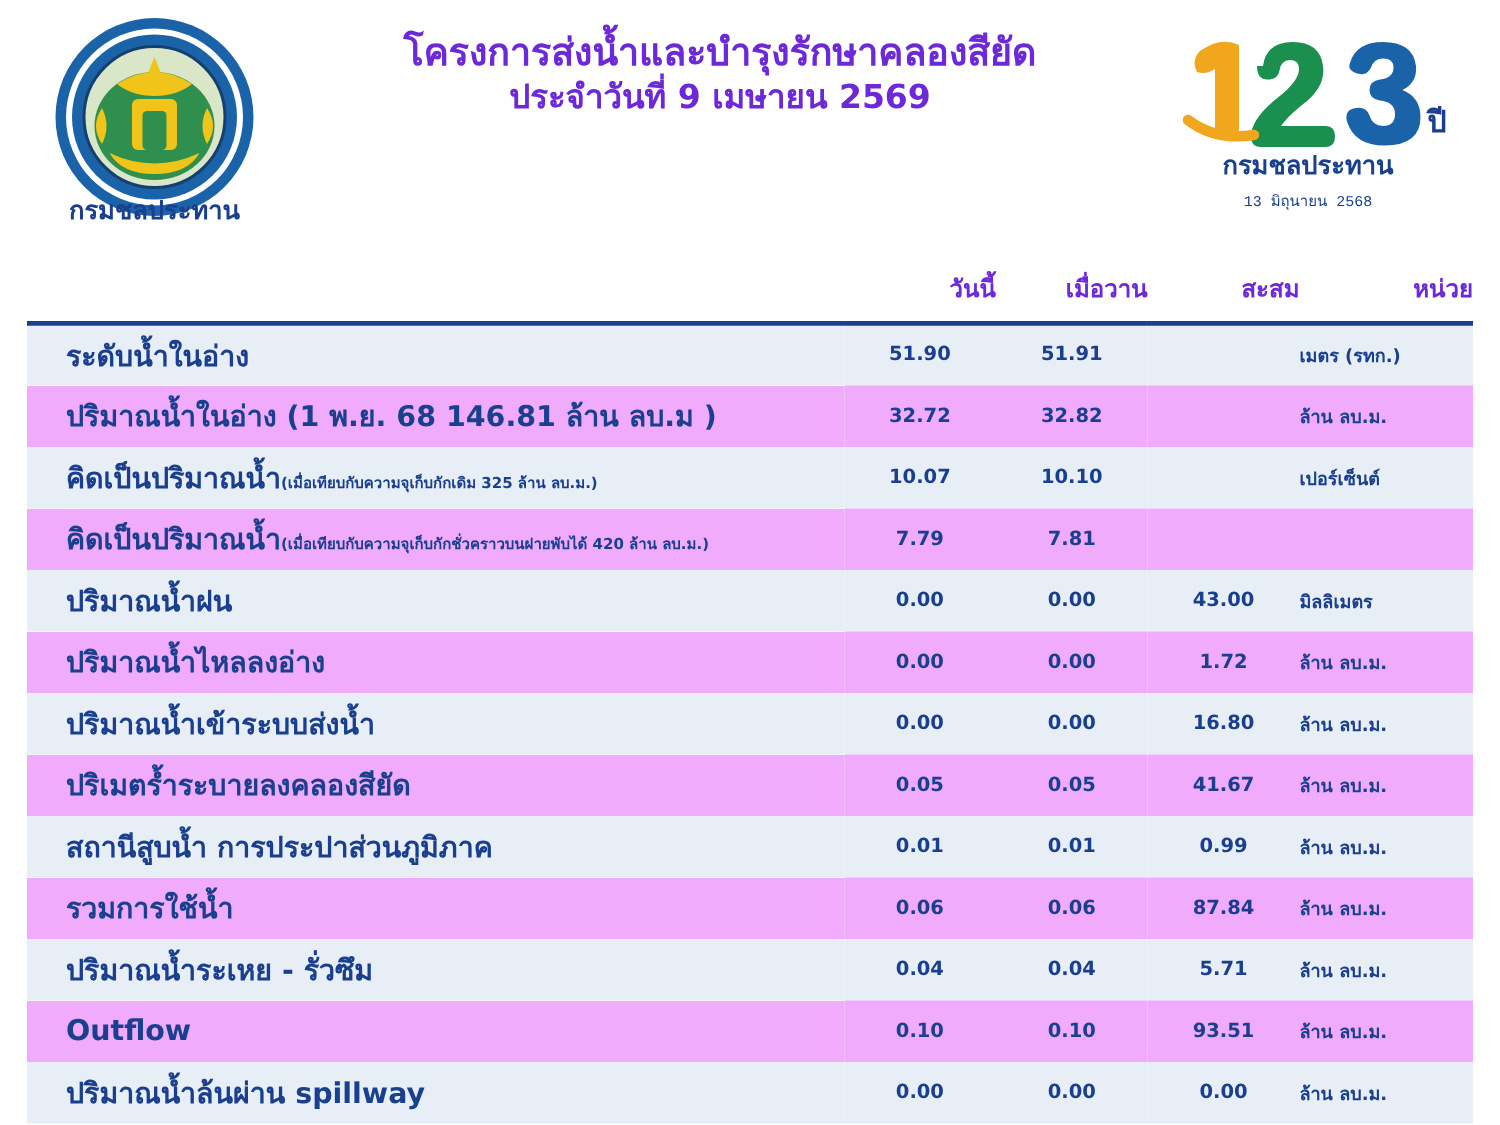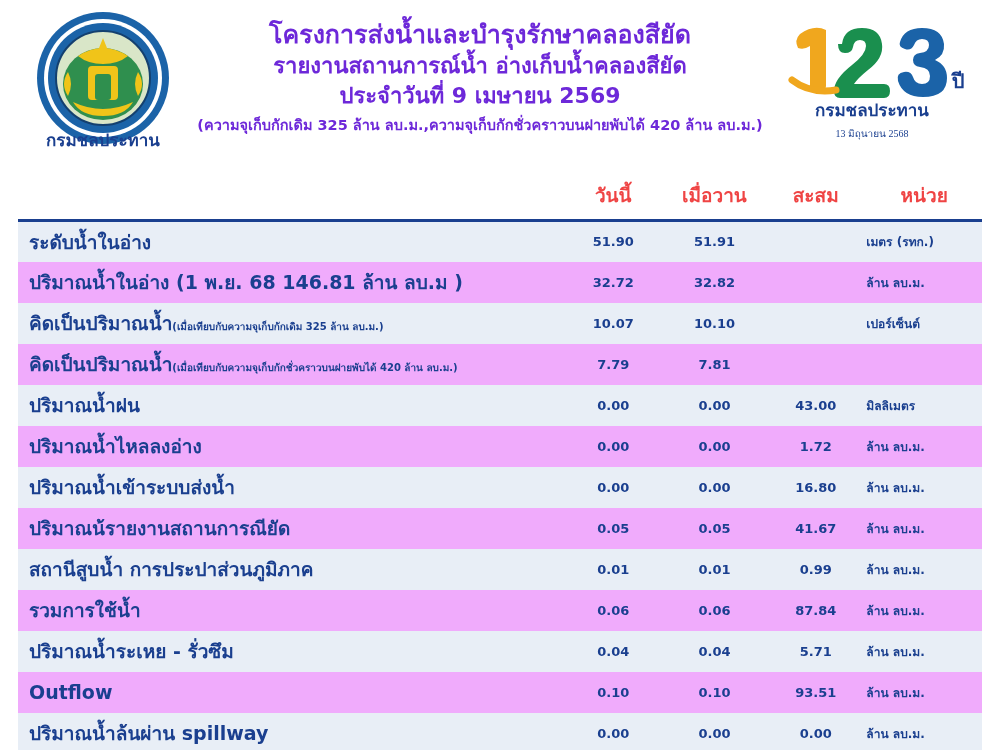--- a/index.html
+++ b/index.html
@@ -48,21 +48,21 @@
   }
   .logo-right .rid-sub {
     font-family: "DejaVu Sans", sans-serif;
     font-size: 17px;
     font-weight: bold;
     color: #1a3f8f;
     letter-spacing: 0px;
     margin-top: -4px;
   }
   .logo-right .rid-date {
-    font-family: Liberation Serif, serif;
+    font-family: Liberation Mono, monospace;
     font-size: 10px;
     color: #1a3f8f;
     margin-top: 3px;
   }
 
   .title-block {
     position: absolute;
     left: 190px;
     right: 230px;
     top: 18px;
@@ -107,43 +107,43 @@
     border-collapse: collapse;
     table-layout: fixed;
   }
   table.report col.c-label { width: 56.5%; }
   table.report col.c-today { width: 10.5%; }
   table.report col.c-yest  { width: 10.5%; }
   table.report col.c-accum { width: 10.5%; }
   table.report col.c-unit  { width: 12.0%; }
 
   thead th {
-    color: #ef4444;
-    font-size: 19px;
+    color: #6d28d9;
+    font-size: 16px;
     font-weight: bold;
     padding: 4px 0 9px 0;
-    text-align: center;
+    text-align: right;
     border-bottom: 3px solid #1a3f8f;
     background: #ffffff;
   }
   thead th.label-head { border-bottom: 3px solid #1a3f8f; }
 
   tbody tr { height: 41px; }
   tbody tr.odd  { background: #e8eef6; }
   tbody tr.even { background: #f0abfc; margin-top: 24px; }
 
   tbody td {
     color: #1a3f8f;
     font-size: 19px;
     font-weight: bold;
     vertical-align: middle;
     padding: 0;
   }
   td.label {
-    padding-left: 11px;
+    padding-left: 26px;
     text-align: left;
     white-space: nowrap;
     overflow: hidden;
   }
   td.label .sub {
     font-size: 10px;
     font-weight: bold;
   }
   td.num {
     text-align: center;
@@ -178,23 +178,21 @@
         <path d="M50 66 q-8 12 0 24 q6 -12 0 -24 Z" fill="#f0c419"></path>
         <path d="M120 66 q8 12 0 24 q-6 -12 0 -24 Z" fill="#f0c419"></path>
         <circle cx="85" cy="72" r="47" fill="none" stroke="#14406f" stroke-width="2"></circle>
 
         <text x="85" y="140" text-anchor="middle" font-family="DejaVu Sans, sans-serif" font-size="17" font-weight="bold" fill="#1a3f8f">กรมชลประทาน</text>
       </svg>
     </div>
 
     <div class="title-block">
       <div class="title-1">โครงการส่งน้ำและบำรุงรักษาคลองสียัด</div>
-      <div class="title-2">รายงานสถานการณ์น้ำ อ่างเก็บน้ำคลองสียัด</div>
       <div class="title-3">ประจำวันที่ 9 เมษายน 2569</div>
-      <div class="title-4">(ความจุเก็บกักเดิม 325 ล้าน ลบ.ม.,ความจุเก็บกักชั่วคราวบนฝายพับได้ 420 ล้าน ลบ.ม.)</div>
     </div>
 
     <div class="logo-right">
       <div class="rid-mark">
         <svg viewBox="0 0 200 82" width="200" height="82" aria-hidden="true">
 
           <path d="M28 16 q14 -10 26 -4 l0 56 q0 6 -8 6 q-8 0 -8 -6 l0 -40 q-6 4 -12 2 q-4 -8 2 -14 Z" fill="#f0a71e"></path>
           <path d="M70 26 q2 -16 20 -16 q18 0 20 16 q2 14 -14 26 q-10 8 -14 14 l30 0 q6 0 6 7 q0 7 -6 7 l-44 0 q-6 0 -6 -7 q0 -12 18 -26 q14 -11 14 -19 q0 -6 -6 -6 q-6 0 -7 7 q-1 6 -8 6 q-7 0 -7 -9 Z" fill="#1a8f4e"></path>
           <path d="M128 24 q4 -14 22 -14 q20 0 22 16 q1 11 -9 16 q12 5 12 18 q0 19 -24 19 q-20 0 -25 -16 q-2 -8 6 -9 q7 -1 9 5 q2 7 9 7 q8 0 8 -8 q0 -8 -10 -9 q-7 -1 -7 -7 q0 -6 7 -7 q9 -1 9 -8 q0 -6 -7 -6 q-6 0 -8 6 q-3 6 -9 4 q-7 -2 -5 -7 Z" fill="#1b63a8"></path>
 
@@ -270,21 +268,21 @@
             <td class="unit">ล้าน ลบ.ม.</td>
           </tr>
           <tr class="odd">
             <td class="label">ปริมาณน้ำเข้าระบบส่งน้ำ</td>
             <td class="num">0.00</td>
             <td class="num">0.00</td>
             <td class="num">16.80</td>
             <td class="unit">ล้าน ลบ.ม.</td>
           </tr>
           <tr class="even">
-            <td class="label">ปริมาณน้รายงานสถานการณียัด</td>
+            <td class="label">ปริเมตร้ำระบายลงคลองสียัด</td>
             <td class="num">0.05</td>
             <td class="num">0.05</td>
             <td class="num">41.67</td>
             <td class="unit">ล้าน ลบ.ม.</td>
           </tr>
           <tr class="odd">
             <td class="label">สถานีสูบน้ำ การประปาส่วนภูมิภาค</td>
             <td class="num">0.01</td>
             <td class="num">0.01</td>
             <td class="num">0.99</td>

